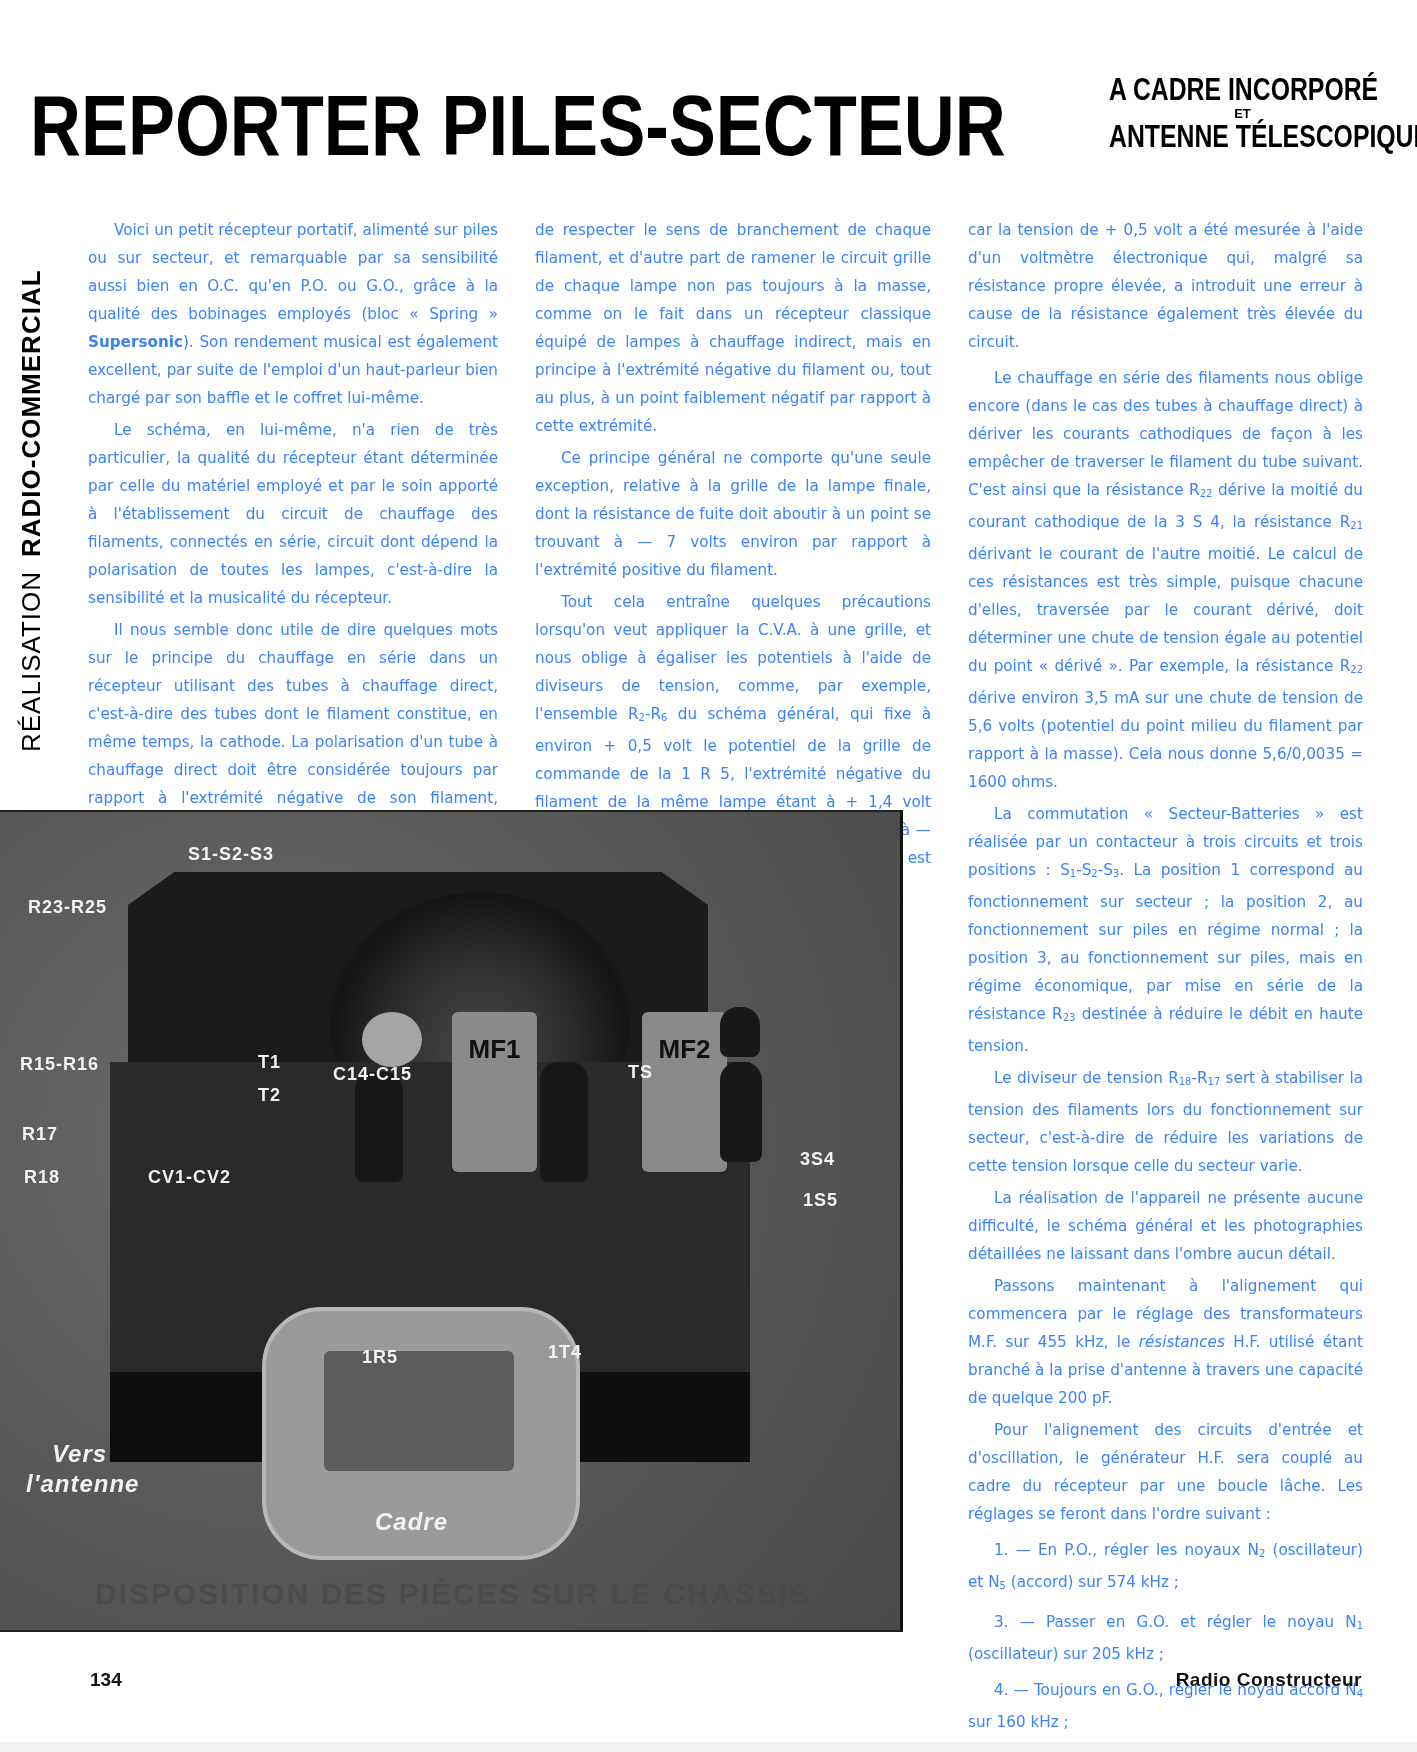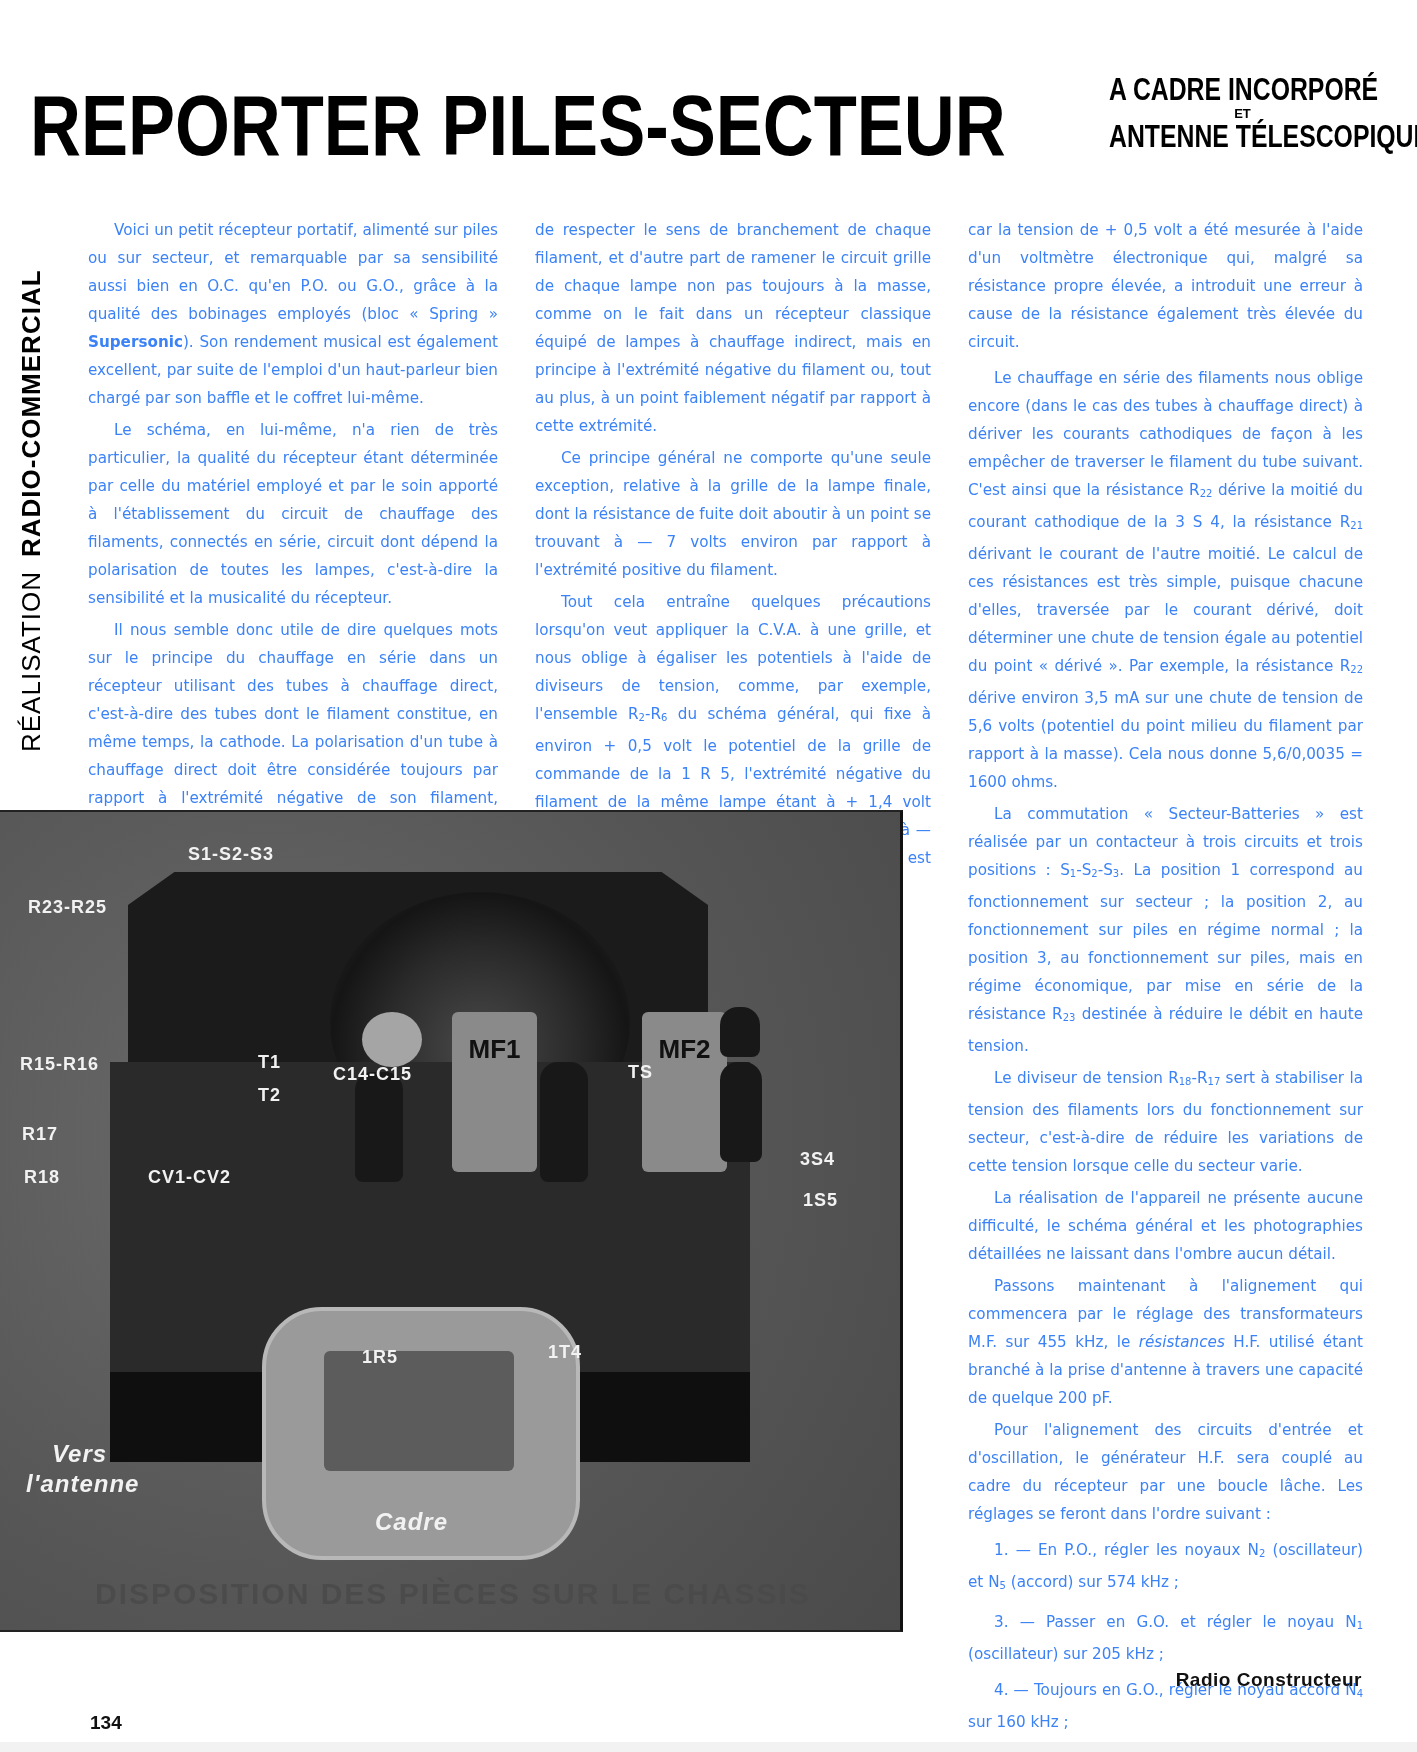--- a/index.html
+++ b/index.html
@@ -41,21 +41,21 @@
        font-weight:700;font-size:26px;color:#111;}
   .cadre{position:absolute;left:262px;top:495px;width:310px;height:245px;border-radius:60px;
        background:#9a9a9a;border:4px solid #b8b8b8;}
   .cadre .inner{position:absolute;left:58px;top:40px;width:190px;height:120px;background:#5c5c5c;border-radius:6px;}
   .cap{position:absolute;left:362px;top:200px;width:60px;height:55px;border-radius:50%;background:#a5a5a5;}
   .label{position:absolute;color:#f2f2f2;font-family:"Liberation Sans",sans-serif;font-weight:700;
        font-size:18px;letter-spacing:1px;white-space:nowrap;}
   .label.it{font-style:italic;font-weight:700;font-size:24px;}
   .caption{position:absolute;left:95px;top:765px;font-family:"Liberation Sans",sans-serif;font-weight:700;
        font-size:30px;color:#4a4a4a;letter-spacing:2px;opacity:.85;white-space:nowrap;}
-  .footer-num{position:absolute;left:90px;top:1712px;font-family:"Liberation Sans",sans-serif;font-weight:700;
+  .footer-num{position:absolute;left:90px;top:1669px;font-family:"Liberation Sans",sans-serif;font-weight:700;
        font-size:19px;}
   .footer-pub{position:absolute;right:55px;top:1669px;font-family:"Liberation Sans",sans-serif;font-weight:700;
        font-size:19px;letter-spacing:0.5px;}
   .bottom-strip{position:absolute;left:0;right:0;bottom:0;height:10px;background:#f2f2f2;}
 </style>
 </head>
 <body>
 
 <div class="title">REPORTER PILES-SECTEUR</div>
 <div class="subtitle">

